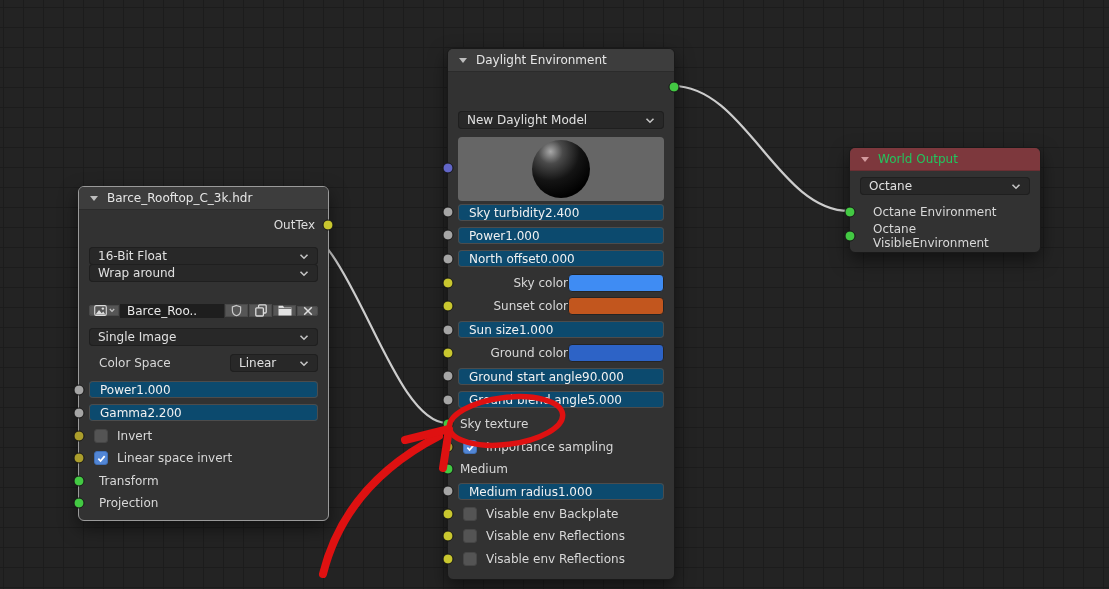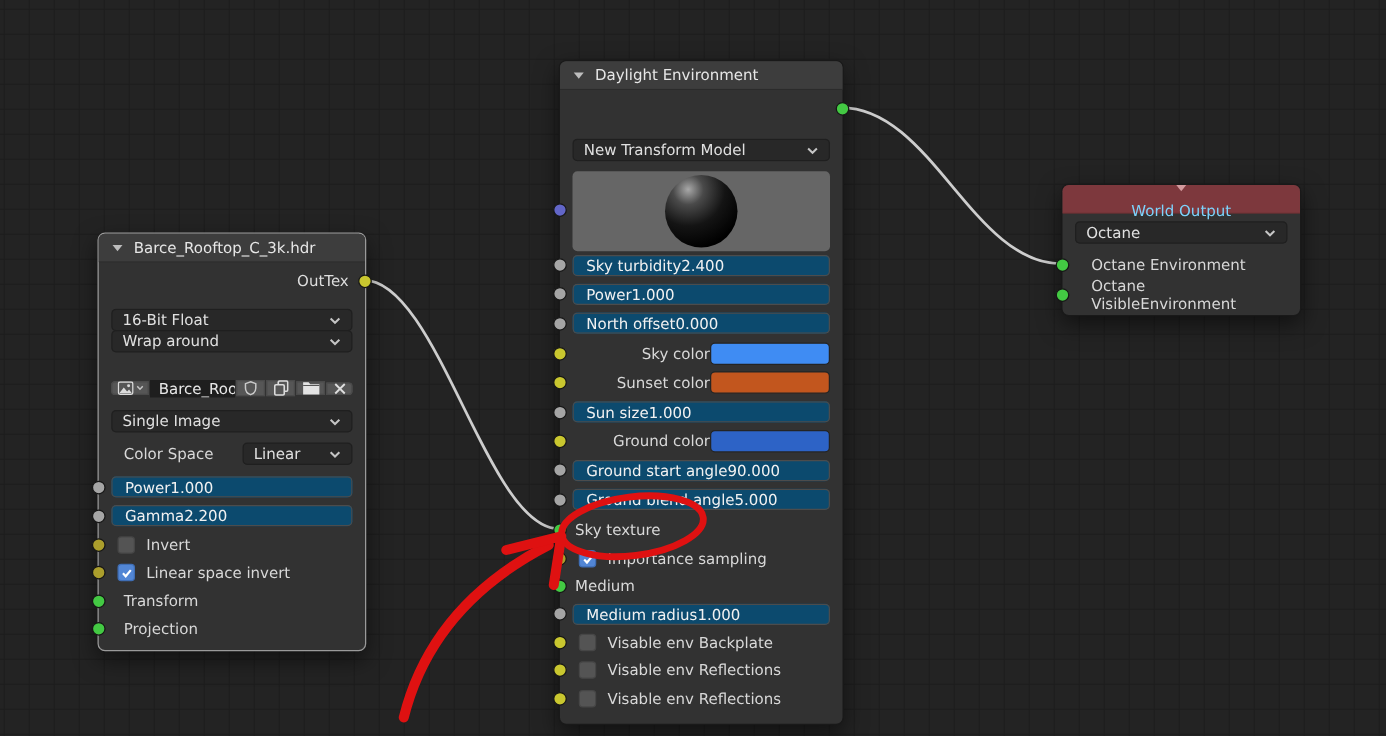--- a/index.html
+++ b/index.html
@@ -20,21 +20,21 @@
   .node{
     position:absolute;background:#323232;border:1px solid #191919;border-radius:6px;
     box-shadow:0 7px 18px rgba(0,0,0,.5);z-index:2;
   }
   .node.selected{border:1px solid #9a9a9a;}
   .node-header{
     position:absolute;left:0;right:0;top:0;height:23px;background:#3d3d3d;
     border-radius:5px 5px 0 0;display:flex;align-items:center;gap:9px;padding:0 11px;
     color:#e6e6e6;border-bottom:1px solid #2b2b2b;box-sizing:border-box;
   }
-  .node-header.red{background:#7d383d;border-bottom:1px solid #6a2f33;color:#7dd3fc;flex-direction:column;}
+  .node-header.red{background:#7d383d;border-bottom:1px solid #6a2f33;color:#22c55e;}
   .tri{width:0;height:0;border-left:4.5px solid transparent;border-right:4.5px solid transparent;border-top:5.5px solid #bdbdbd;flex:0 0 auto;}
   .tri.red{border-top-color:#d39a9e;}
   .row{position:absolute;left:10px;right:10px;display:flex;align-items:center;box-sizing:border-box;}
   .out-row{justify-content:flex-end;padding-right:3px;color:#dedede;}
   .slider{background:#0c4a6e;border-radius:4px;padding:0 11px;color:#f1f1f1;box-shadow:inset 0 0 0 1px #4c4c4c;}
   .dropdown{background:#282828;border-radius:4px;justify-content:space-between;padding:0 9px;color:#e0e0e0;box-shadow:inset 0 0 0 1px #1f1f1f;}
   .swatch-row{justify-content:flex-end;}
   .swatch{height:18px;width:96px;border-radius:4px;border:1px solid #242424;box-sizing:border-box;}
   .plain{padding-left:10px;}
   .plain.tight{padding-left:2px;}
@@ -64,21 +64,21 @@
   .cs-dd .dropdown{position:static;flex:1;display:flex;align-items:center;}
 </style>
 </head>
 <body>
 
 <svg id="wires" class="overlay" width="1109" height="589">
   <path d="M291,224 C350,224 390,423 447,423" fill="none" stroke="#cdcdcd" stroke-width="2.2"></path>
   <path d="M673,86 C745,86 778,211 849,211" fill="none" stroke="#cdcdcd" stroke-width="2.2"></path>
 </svg>
 
-<div class="node selected" style="left:78px;top:186px;width:213px;height:333px;">
+<div class="node selected" style="left:78px;top:186px;width:213px;height:333px;padding-left:36px;">
   <div class="node-header">
     <span class="tri"></span>
     <span>Barce_Rooftop_C_3k.hdr</span>
   </div>
 
   <div class="row out-row" style="top:28px;height:20px;">
     <span>OutTex</span>
   </div>
 
   <div class="row dropdown" style="top:60px;height:18px;">
@@ -195,21 +195,21 @@
 </div>
 
 <div class="node" style="left:447px;top:48px;width:226px;height:530px;">
   <div class="node-header">
     <span class="tri"></span>
     <span>Daylight Environment</span>
   </div>
 
 
   <div class="row dropdown" style="top:62px;height:18px;">
-    <span>New Transform Model</span>
+    <span>New Daylight Model</span>
     <svg width="10" height="7" viewBox="0 0 10 7">
         <path d="M1.5 1.8l3.5 3.4 3.5-3.4" stroke="#c5c5c5" stroke-width="1.6" fill="none"></path>
       </svg>
   </div>
 
   <div class="preview" style="top:88px;height:64px;">
     <div class="sphere"></div>
   </div>
 
   <div class="row slider" style="top:155px;height:17px;">

